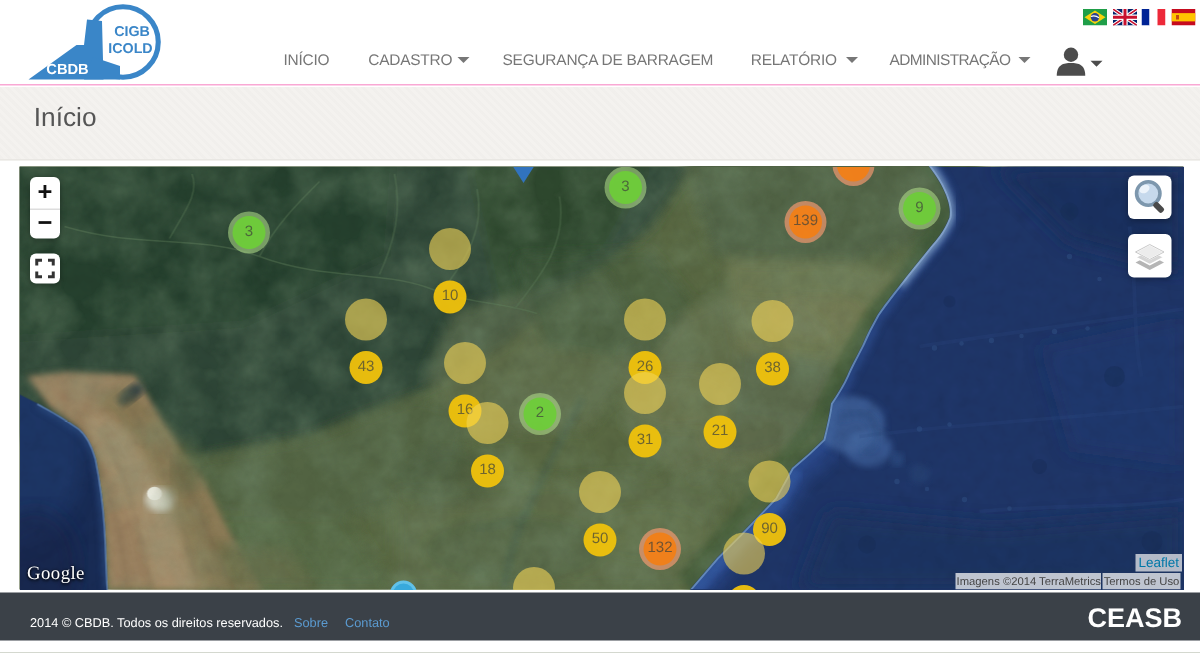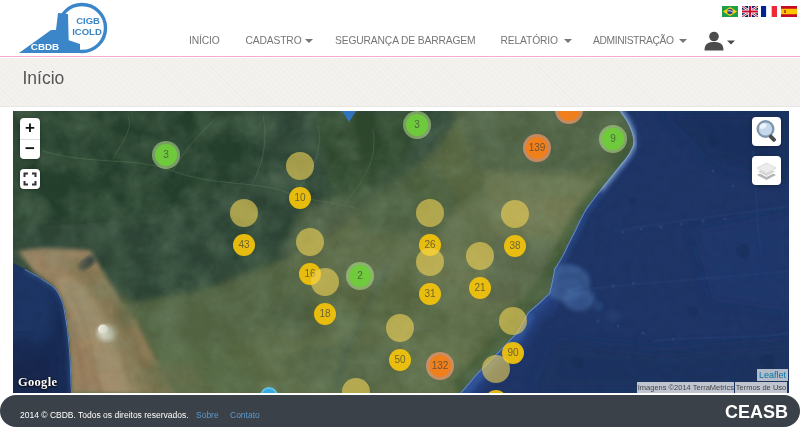--- a/index.html
+++ b/index.html
@@ -29,28 +29,28 @@
 .lbtn{position:absolute;background:#fff;border-radius:4px;box-shadow:0 1px 4px rgba(0,0,0,0.3);}
 .zctl{left:7px;top:7px;width:20px;height:41px;}
 .zctl .plus,.zctl .minus{position:absolute;left:0;width:20px;height:20px;text-align:center;
  font-weight:bold;font-size:17px;line-height:19px;color:#111;}
 .zctl .plus{top:0;}
 .zctl .minus{top:21px;border-top:1px solid #ddd;line-height:17px;}
 .fsbtn{left:7px;top:58px;width:20px;height:20px;}
 .sbtn{left:739px;top:6px;width:29px;height:29px;}
 .lybtn{left:739px;top:45px;width:29px;height:29px;}
 .goog{position:absolute;left:5px;top:264px;color:#fff;font-size:12.5px;
- font-family:"Liberation Serif",serif;font-weight:bold;
+ font-family:"Liberation Serif",serif;font-weight:normal;
  text-shadow:0 0 2px rgba(0,0,0,0.9),0 1px 2px rgba(0,0,0,0.8);letter-spacing:0.3px;}
 .attr{position:absolute;top:271px;height:11px;font-size:7.5px;color:#444;line-height:11px;}
 .attr1{left:624px;width:97px;background:rgba(245,245,245,0.75);text-align:right;}
 .attr2{left:722px;width:52px;background:rgba(245,245,245,0.75);text-align:center;}
 .leaf{position:absolute;left:744px;top:258px;width:31px;height:12px;background:rgba(245,245,245,0.7);
  font-size:9px;line-height:12px;text-align:center;color:#0078a8;}
-.footer{position:absolute;left:0;top:395px;width:800px;height:32px;background:#3b4148;border-radius:18px;}
+.footer{position:absolute;left:0;top:395px;width:800px;height:32px;background:#3b4148;}
 .footer .txt{position:absolute;left:20px;top:15.5px;font-size:8.5px;line-height:9px;color:#fff;}.flink{position:absolute;top:15.5px;font-size:8.5px;line-height:9px;color:#5b9bd1;}
 .ceasb{position:absolute;right:12px;top:5px;color:#fff;font-size:18px;line-height:25px;font-weight:bold;}
 </style>
 </head>
 <body>
 <div class="nav">
   <svg width="130" height="56" style="position:absolute;left:0;top:0" viewBox="0 0 130 56">
     <circle cx="82" cy="28" r="23.5" fill="#fff" stroke="#3a86c8" stroke-width="3.4"></circle>
     <polygon points="19,53 51,30 56,30 58,13 68,14 69,53" fill="#3a86c8"></polygon>
     <polygon points="56,53 80,53 80,44 62,38" fill="#3a86c8"></polygon>

